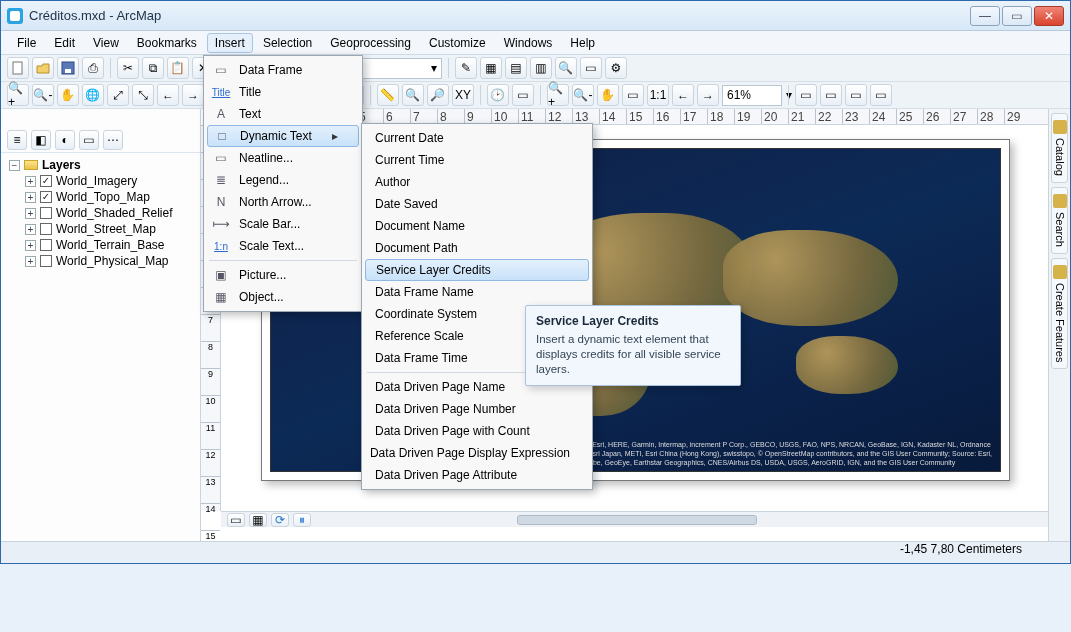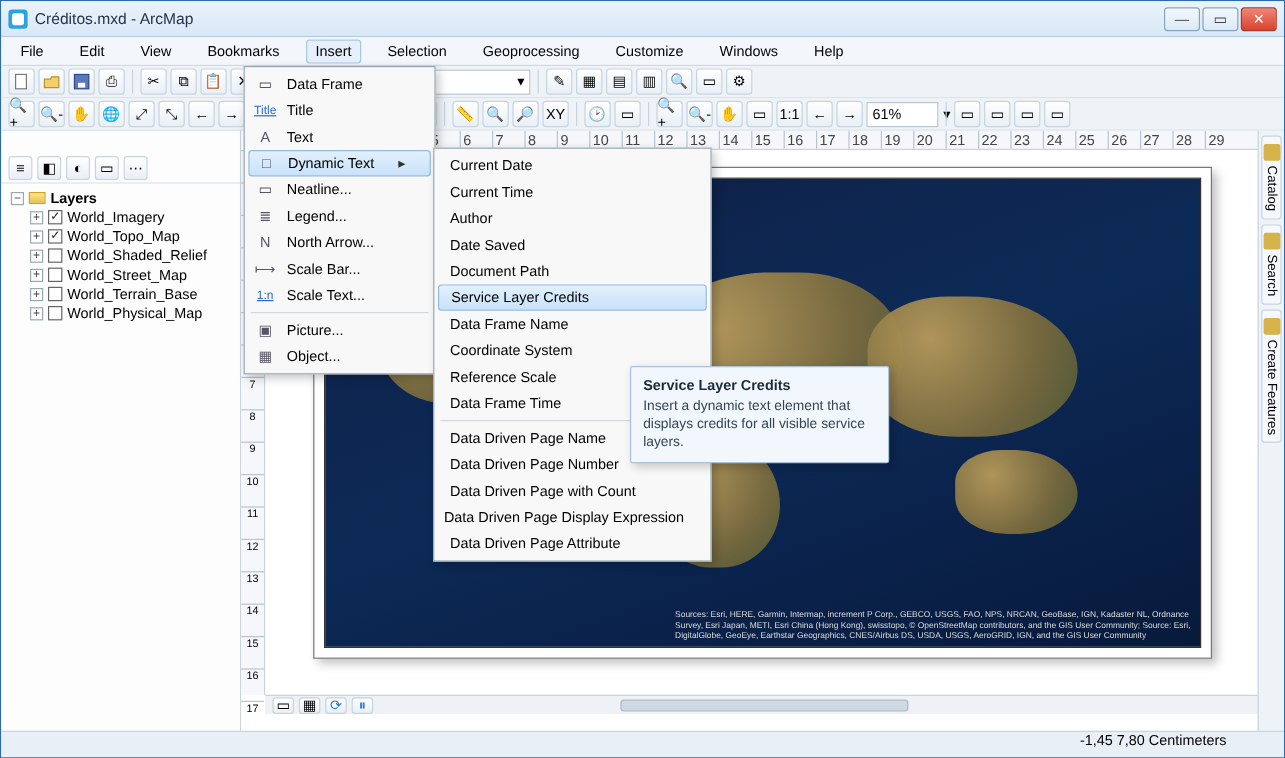--- a/index.html
+++ b/index.html
@@ -1,29 +1,29 @@
 <!DOCTYPE html>
 <html><head>
 <meta charset="utf-8">
 <style>
   * { box-sizing: border-box; margin: 0; padding: 0; font-family: "Segoe UI", Tahoma, sans-serif; font-size: 12px; }
   body { background: #e8f1fa; }
-  .window { width: 1071px; height: 632px; border: 1px solid #2d6aad; background: #fff; position: relative; overflow: hidden; }
+  .window { width: 1071px; height: 564px; border: 1px solid #2d6aad; background: #fff; position: relative; overflow: hidden; }
 
   
   .titlebar { height: 30px; background: linear-gradient(#eaf3fb,#d8e8f7); display:flex; align-items:center; padding:0 6px; border-bottom:1px solid #b6c9dd; }
   .titlebar .icon-app { width:16px; height:16px; background:#2aa3e0; border-radius:3px; margin-right:6px; position:relative;}
   .titlebar .icon-app::after{content:""; position:absolute; inset:3px; background:#fff; border-radius:2px;}
   .titlebar .title { flex:1; color:#23344a; font-size:13px;}
   .win-btns { display:flex; gap:2px;}
   .win-btns div { width:30px; height:20px; border:1px solid #8aa3bd; border-radius:3px; background:linear-gradient(#f3f8fd,#dce9f6); display:flex; align-items:center; justify-content:center; color:#445;}
   .win-btns .close { background:linear-gradient(#f08577,#d9432e); color:#fff; border-color:#a93a2a;}
 
   
-  .menubar { height:24px; display:flex; align-items:center; padding:0 8px; gap:14px; background:#f3f7fb; border-bottom:1px solid #cfd9e3;}
+  .menubar { height:24px; display:flex; align-items:center; padding:0 8px; gap:2px; background:#f3f7fb; border-bottom:1px solid #cfd9e3;}
   .menubar .item { padding:3px 8px; border-radius:3px; cursor:default;}
   .menubar .item.active { background:#e6f0fa; border:1px solid #a7c7e7; padding:2px 7px;}
 
   
   .toolbar { height:27px; display:flex; align-items:center; padding:0 6px; gap:3px; background:#eef3f8; border-bottom:1px solid #d6dee7;}
   .tbtn { width:22px; height:22px; border:1px solid #c9d4df; border-radius:3px; background:linear-gradient(#fff,#e8eff6); display:flex; align-items:center; justify-content:center;}
   .tsep { width:1px; height:20px; background:#c9d4df; margin:0 3px;}
   .combo-scale { width:120px; height:21px; border:1px solid #b9c6d4; background:#fff; display:flex; align-items:center; padding:0 4px; font-size:11px;}
   .combo-scale .dd{margin-left:auto;}
   .pct-combo { width:60px; height:21px; border:1px solid #b9c6d4; background:#fff; display:flex; align-items:center; padding:0 4px; font-size:11px;gap:35px;}
@@ -371,20 +371,23 @@
       <div class="mrow">
         <span class="mlabel">Current Time</span>
       </div>
       <div class="mrow">
         <span class="mlabel">Author</span>
       </div>
       <div class="mrow">
         <span class="mlabel">Date Saved</span>
       </div>
       <div class="mrow">
+        <span class="mlabel">Document Name</span>
+      </div>
+      <div class="mrow">
         <span class="mlabel">Document Path</span>
       </div>
       <div class="mrow hl">
         <span class="mlabel">Service Layer Credits</span>
       </div>
       <div class="mrow">
         <span class="mlabel">Data Frame Name</span>
       </div>
       <div class="mrow">
         <span class="mlabel">Coordinate System</span>

